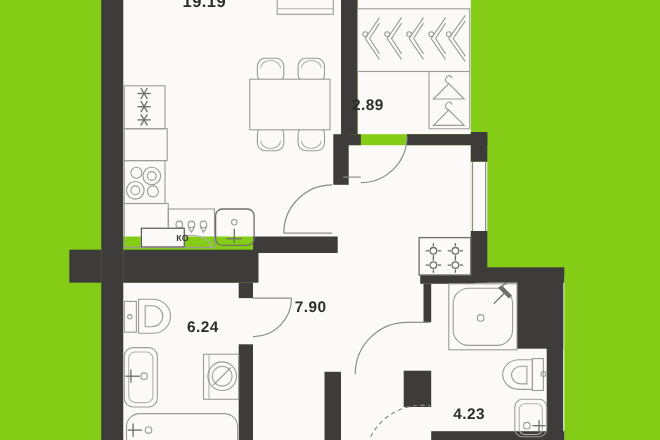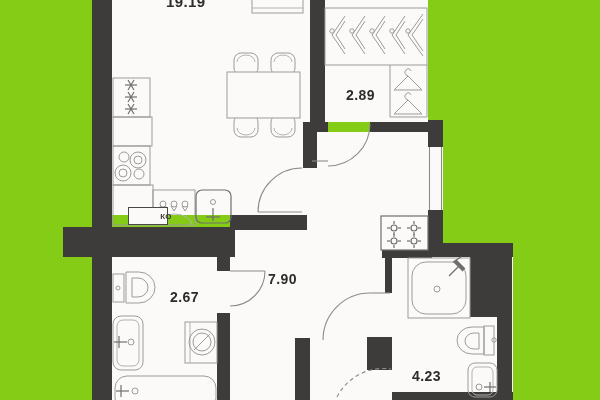--- a/index.html
+++ b/index.html
@@ -250,21 +250,21 @@
       <path class="door" d="M 370 293 A 47 47 0 0 0 323 340"></path>
 
       <path class="doordash" d="M 337 397 A 52 52 0 0 1 391 369"></path>
 
       <line class="door" x1="429.5" y1="147" x2="429.5" y2="210"></line>
       <line class="door" x1="441.5" y1="147" x2="441.5" y2="210"></line>
     </g>
   </svg>
 
   <span class="lbl lbl-big" style="left:166px;top:-7px">19.19</span>
-  <span class="lbl" style="left:346px;top:87px">2.89</span>
+  <span class="lbl" style="left:320px;top:87px">2.89</span>
   <span class="lbl" style="left:268px;top:271px">7.90</span>
-  <span class="lbl" style="left:170px;top:289px">2.67</span>
+  <span class="lbl" style="left:170px;top:289px">6.24</span>
   <span class="lbl" style="left:412px;top:368px">4.23</span>
 
   <div id="ko-box">
     <span>КО</span>
   </div>
 </div>
 
 </body></html>

